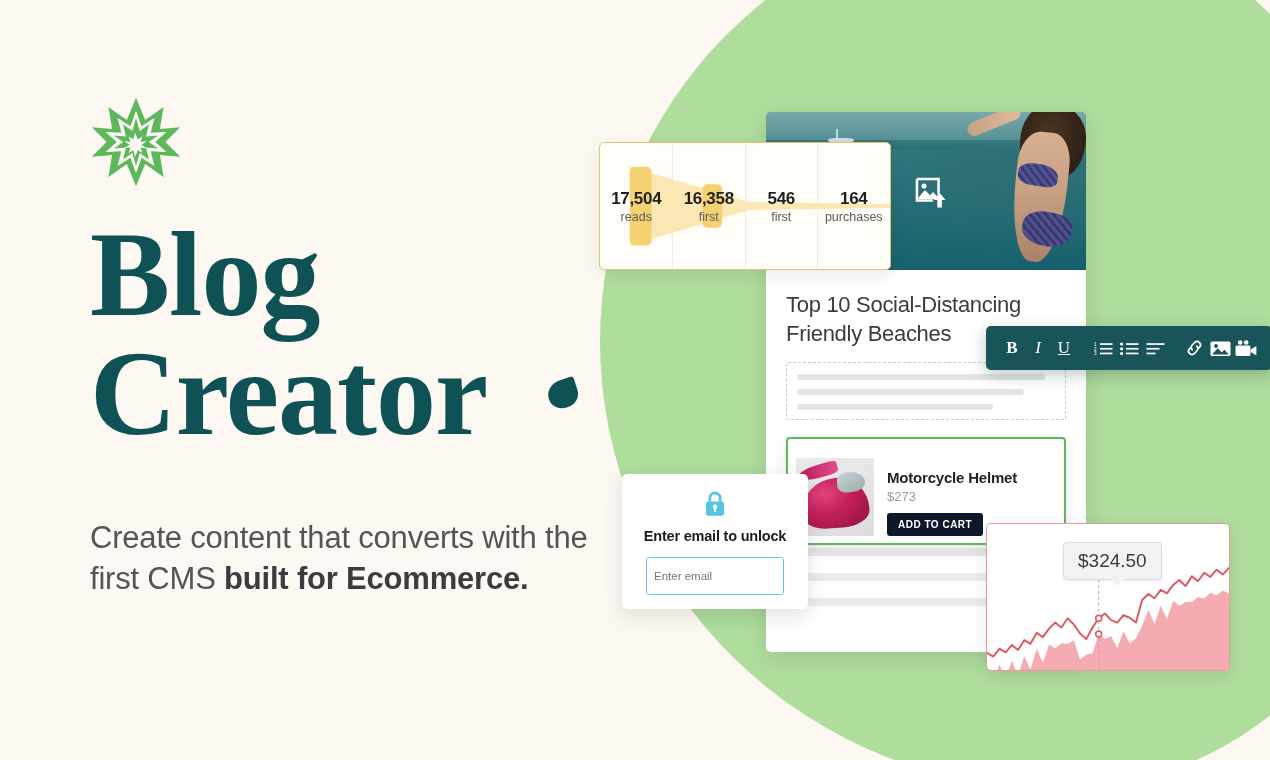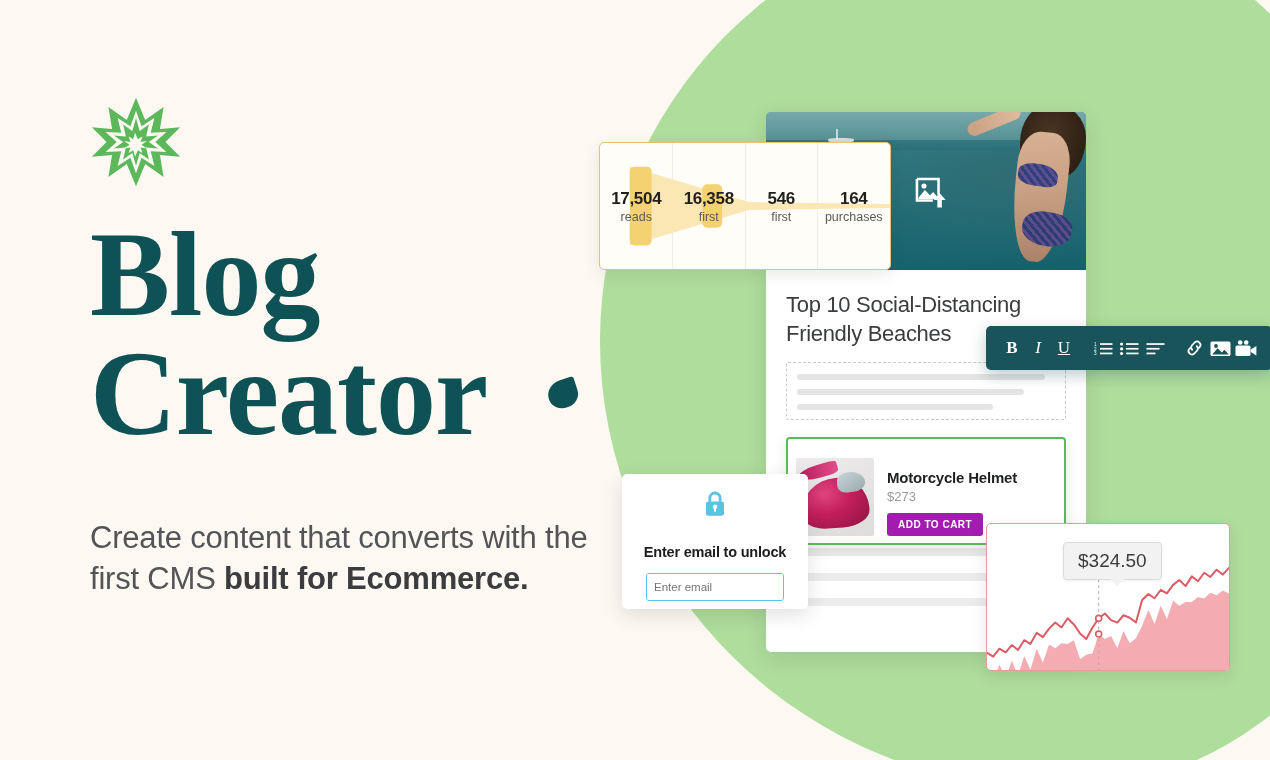--- a/index.html
+++ b/index.html
@@ -201,21 +201,21 @@
     background: linear-gradient(100deg, #b8195a, #e2508a);
     border-radius: 60% 20% 30% 60%;
     transform: rotate(-16deg);
   }
   .prod-info { padding-left: 13px; }
   .prod-name { font-size: 15px; font-weight: 700; color: #1e2022; letter-spacing: -0.2px; }
   .prod-price { font-size: 13px; color: #9b9b9b; margin-top: 3px; }
   .atc-btn {
     margin-top: 9px;
     display: inline-block;
-    background: #a21caf;
+    background: #0f172a;
     color: #fff;
     font-size: 10px;
     font-weight: 700;
     letter-spacing: 0.5px;
     padding: 6px 11px;
     border: none;
     border-radius: 3px;
     cursor: pointer;
   }
 
@@ -288,29 +288,29 @@
     width: 186px; height: 135px;
     background: #fff;
     border-radius: 5px;
     box-shadow: 0 6px 20px rgba(40,40,40,0.14);
     z-index: 10;
     text-align: center;
     padding-top: 16px;
   }
   .lock-icon { width: 26px; height: 28px; margin: 0 auto; display: block; }
   .modal-title {
-    margin-top: 26px;
+    margin-top: 10px;
     font-size: 14.5px;
     font-weight: 700;
     color: #1b1d1f;
     letter-spacing: -0.2px;
   }
   .email-row {
     margin: 13px auto 0 auto;
-    width: 138px; height: 28px;
+    width: 138px; height: 38px;
     display: flex;
     border: 1.5px solid #58C3E2;
     border-radius: 3px;
     overflow: hidden;
   }
   .email-input {
     flex: 1;
     border: none; outline: none;
     font-size: 11.5px;
     color: #7b7b7b;

